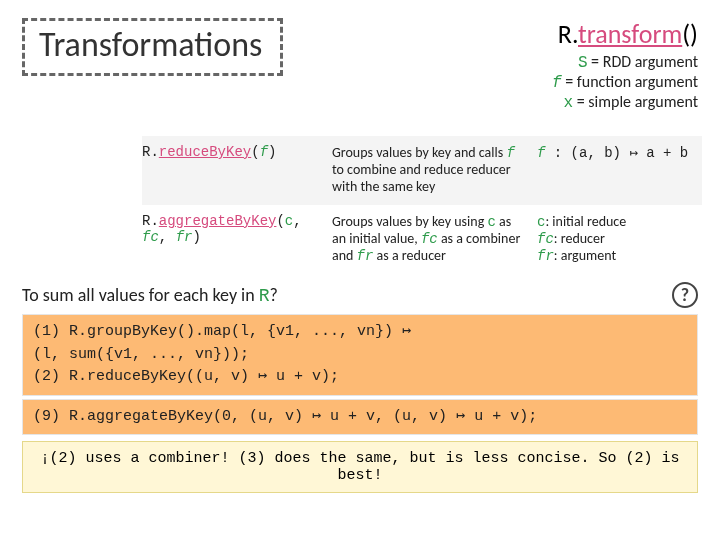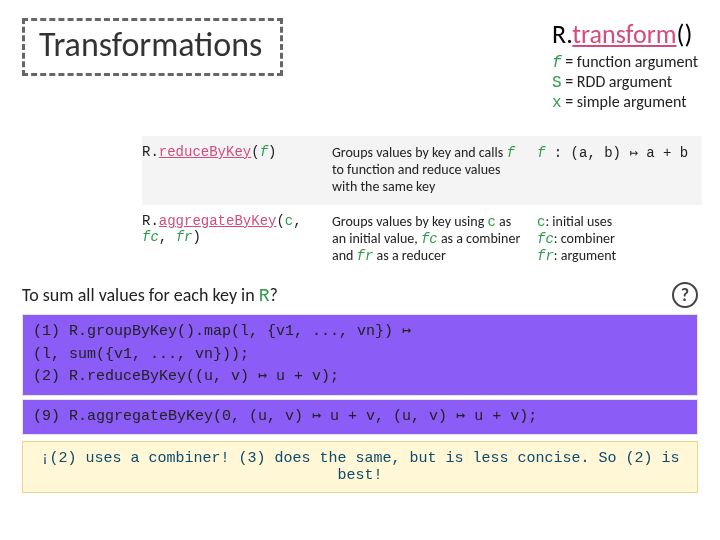--- a/index.html
+++ b/index.html
@@ -13,21 +13,21 @@
   .slide { position:relative; width:720px; height:540px; padding:18px 22px 20px 22px; }
 
   .header { display:flex; justify-content:space-between; align-items:flex-start;gap:7px; }
 
   .title-box {
     font-size:34px; font-weight:300; color:#333;
     border:3px dashed #666; padding:6px 18px 10px 14px;
     line-height:1.05;
   }
 
-  .legend { font-size:16px; }
+  .legend { text-align:right; font-size:16px; }
   .legend .api {
     font-size:26px; margin-bottom:2px;
   }
   .legend .api .r { color:#000; }
   .legend .api .fn { color:#d64b7e; text-decoration:underline; }
   .legend .api .pa { color:#000; }
   .tok-f { font-family:"Courier New",monospace; font-style:italic; color:#2e9b4b; }
   .tok-s { font-family:"Courier New",monospace; color:#2e9b4b; }
   .tok-x { font-family:"Courier New",monospace; color:#2e9b4b; }
 
@@ -44,83 +44,83 @@
 
   .q-row { display:flex; align-items:center; justify-content:space-between;
            margin:4px 0 6px 0; font-size:18px; }
   .q-row .qmark {
     width:26px; height:26px; border:2px solid #444; border-radius:50%;
     display:flex; align-items:center; justify-content:center;
     font-weight:bold; font-size:18px; color:#444;
   }
 
   .codeblk {
-    background:#8b5cf6; border:1px solid #e5e5e5;
+    background:#fdba74; border:1px solid #e5e5e5;
     font-family:"Courier New",monospace; font-size:15px;
     padding:6px 10px; margin:3px 0; line-height:1.5;
     white-space:pre-wrap;
   }
 
   .answer {
     background:#fff7d6; border:1px solid #e5d88a;
-    color:#0c4a6e; font-family:"Courier New",monospace;
+    color:#000000; font-family:"Courier New",monospace;
     font-size:15px; padding:8px 12px; margin-top:6px;
     text-align:center;
   }
 </style>
 </head>
 <body>
 
 <div class="slide">
 
   <div class="header">
     <div class="title-box">Transformations</div>
 
     <div class="legend">
       <div class="api">
         <span class="r">R.</span><span class="fn">transform</span><span class="pa">()</span>
       </div>
       <div>
-        <span class="tok-f">f</span><span> = function argument</span>
+        <span class="tok-s">S</span><span> = RDD argument</span>
       </div>
       <div>
-        <span class="tok-s">S</span><span> = RDD argument</span>
+        <span class="tok-f">f</span><span> = function argument</span>
       </div>
       <div>
         <span class="tok-x">x</span><span> = simple argument</span>
       </div>
     </div>
   </div>
 
   <table class="tbl">
 
     <tbody>
 
     <tr>
       <td class="col1">
         <span>R.</span><span class="fn">reduceByKey</span><span>(</span><span class="it green">f</span><span>)</span>
       </td>
       <td class="col2">
-        <span>Groups values by key and calls </span><span class="mono it green">f</span><span> to function and reduce values with the same key</span>
+        <span>Groups values by key and calls </span><span class="mono it green">f</span><span> to combine and reduce reducer with the same key</span>
       </td>
       <td class="col3">
         <span class="it green">f</span><span> : (a, b) ↦ a + b</span>
       </td>
     </tr>
 
     <tr>
       <td class="col1">
         <span>R.</span><span class="fn">aggregateByKey</span><span>(</span><span class="green">c</span><span>, </span><span class="it green">fc</span><span>, </span><span class="it green">fr</span><span>)</span>
       </td>
       <td class="col2">
         <span>Groups values by key using </span><span class="mono green">c</span><span> as an initial value, </span><span class="mono it green">fc</span><span> as a combiner and </span><span class="mono it green">fr</span><span> as a reducer</span>
       </td>
       <td class="col3" style="font-family:inherit;">
-        <div><span class="mono green">c</span><span>: initial uses</span></div>
-        <div><span class="mono it green">fc</span><span>: combiner</span></div>
+        <div><span class="mono green">c</span><span>: initial reduce</span></div>
+        <div><span class="mono it green">fc</span><span>: reducer</span></div>
         <div><span class="mono it green">fr</span><span>: argument</span></div>
       </td>
     </tr>
   </tbody>
     </table>
 
   <div class="q-row">
     <div>
       <span>To sum all values for each key in </span><span class="mono green">R</span><span>?</span>
     </div>

